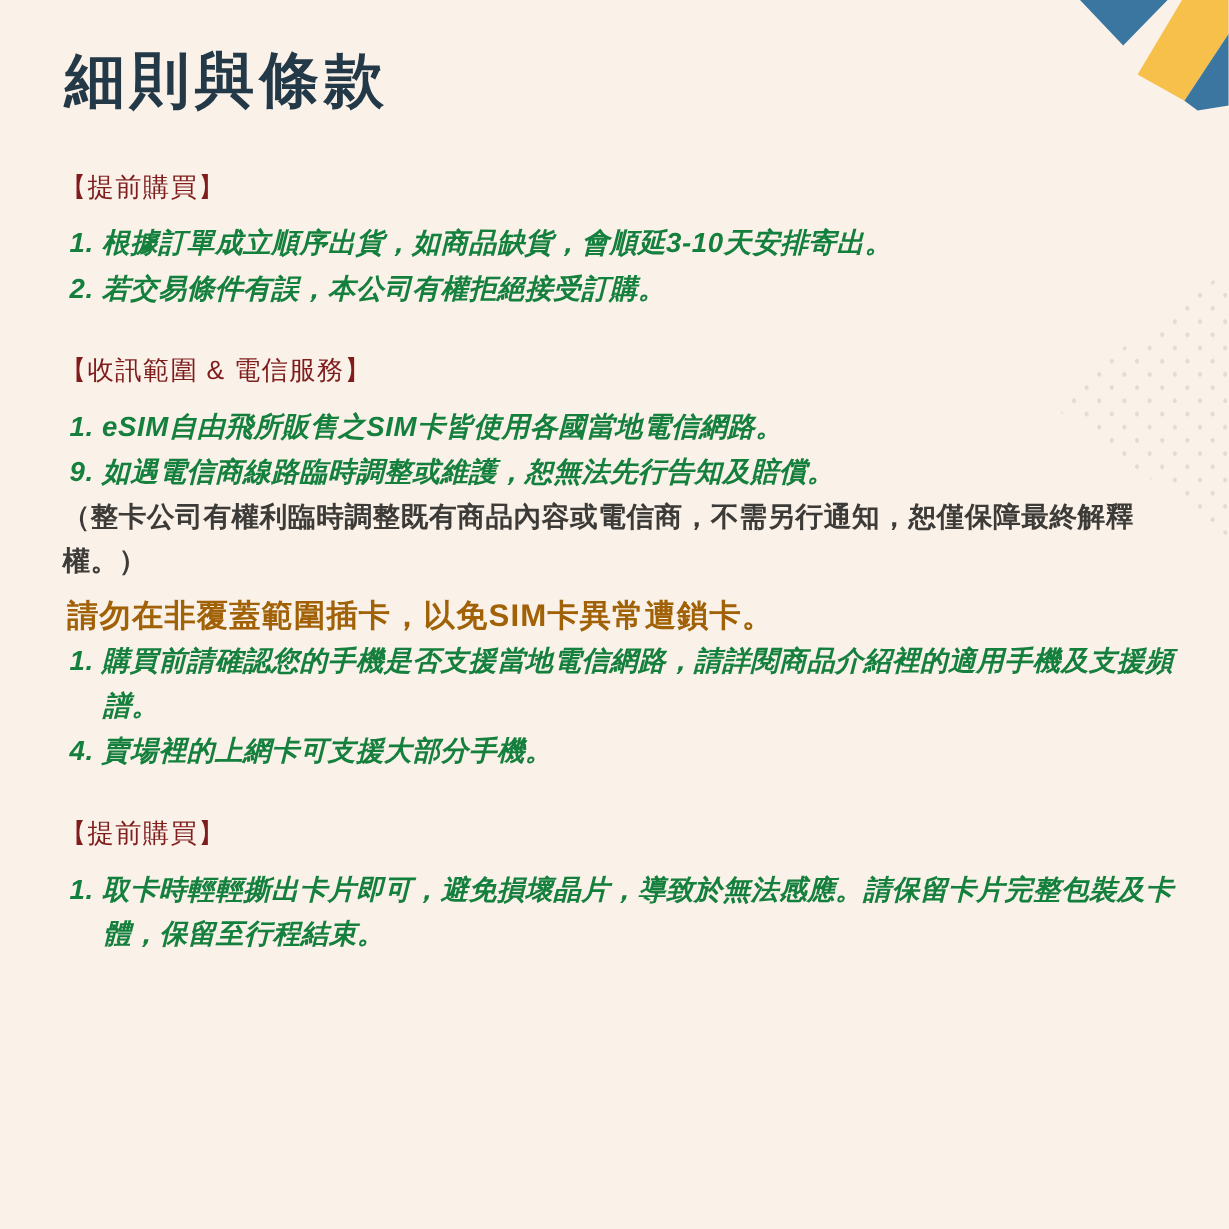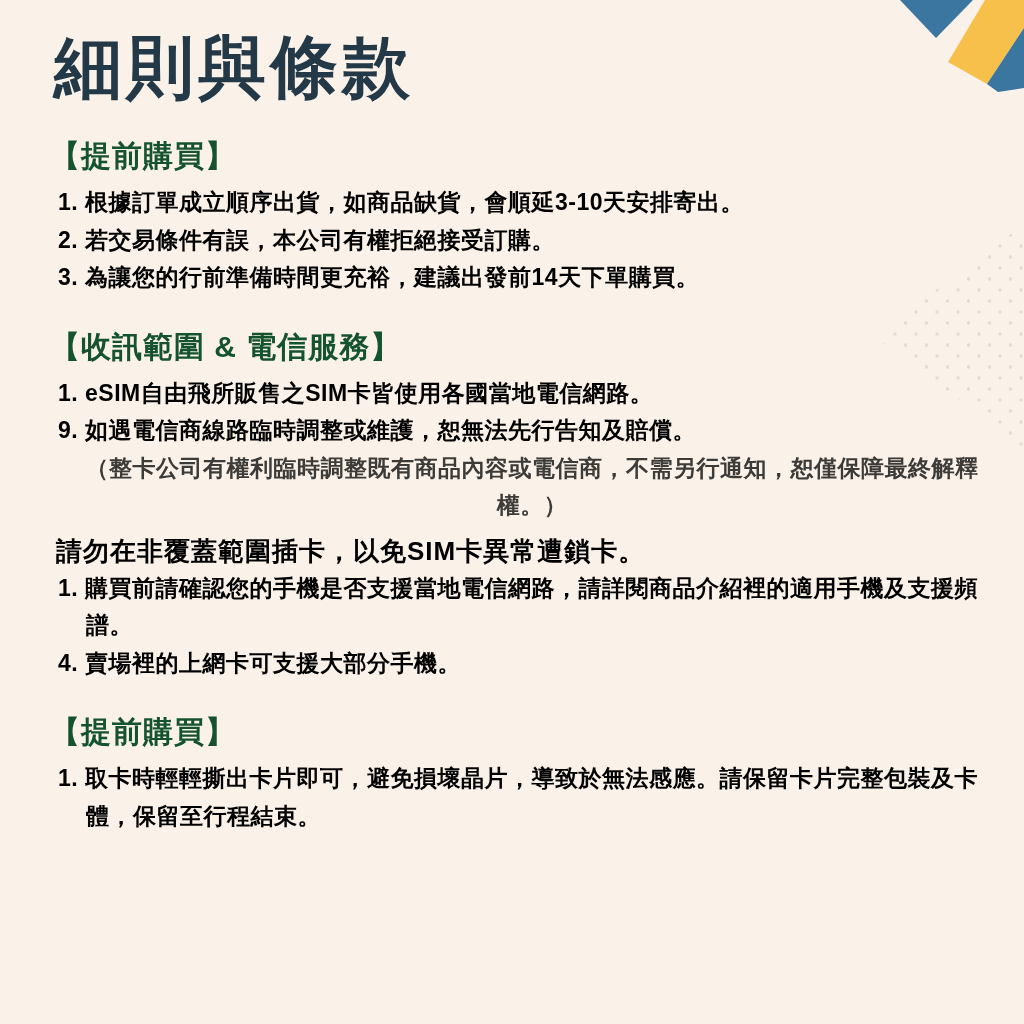--- a/index.html
+++ b/index.html
@@ -37,63 +37,63 @@
     background-size: 21px 22px, 21px 22px;
     background-position: 0 0, 10.5px 11px;
   }
   .content {
     position: relative;
     z-index: 1;
     padding: 0 12px 0 50px;
   }
   .page-title {
     margin: 24px 0 0 4px;
-    font-size: 68px;
+    font-size: 50px;
     line-height: 86px;
     font-weight: 900;
     letter-spacing: 4px;
     color: #233948;
   }
   .section { margin: 0; }
   .section-heading {
     margin: 30px 0 8px 0;
-    font-size: 30px;
+    font-size: 22px;
     line-height: 40px;
-    font-weight: 700;
-    color: #14532d;
+    font-weight: 400;
+    color: #7f1d1d;
     letter-spacing: 1px;
   }
   .section:first-of-type .section-heading { margin-top: 26px; }
   .item {
     margin: 0;
     padding-left: 36px;
     text-indent: -28px;
     font-size: 23px;
     line-height: 37.5px;
     font-weight: 600;
     letter-spacing: 0.5px;
-    color: #000000;
+    color: #15803d;
+    font-style: italic;
   }
   .note-line {
     margin: 0;
     padding-left: 2px;
     font-size: 23px;
     line-height: 37px;
     font-weight: 600;
     letter-spacing: 0.5px;
     color: #3D3B38;
-    text-align: center;
   }
   .warning-text {
     margin: 8px 0 0 6px;
     font-size: 26px;
     line-height: 38px;
     font-weight: 800;
     letter-spacing: 1px;
-    color: #000000;
+    color: #a16207;
   }
 </style>
 </head>
 <body>
 
 <svg class="corner-ribbon" viewBox="0 0 160 100" xmlns="http://www.w3.org/2000/svg" aria-hidden="true">
   <polygon points="36,0 109,0 72,38" fill="#3B76A0"></polygon>
   <polygon points="121,0 160,0 160,28 123,84 84,62" fill="#F6C04B"></polygon>
   <polygon points="160,28 160,88 134,92 123,84" fill="#3B76A0"></polygon>
 </svg>
@@ -101,21 +101,20 @@
 <div class="dot-pattern"></div>
 
 <div class="content">
 
   <h1 class="page-title">細則與條款</h1>
 
   <section class="section">
     <h2 class="section-heading">【提前購買】</h2>
     <p class="item">1. 根據訂單成立順序出貨，如商品缺貨，會順延3-10天安排寄出。</p>
     <p class="item">2. 若交易條件有誤，本公司有權拒絕接受訂購。</p>
-    <p class="item">3. 為讓您的行前準備時間更充裕，建議出發前14天下單購買。</p>
   </section>
 
   <section class="section">
     <h2 class="section-heading">【收訊範圍 &amp; 電信服務】</h2>
     <p class="item">1. eSIM自由飛所販售之SIM卡皆使用各國當地電信網路。</p>
     <p class="item">9. 如遇電信商線路臨時調整或維護，恕無法先行告知及賠償。</p>
     <p class="note-line">（整卡公司有權利臨時調整既有商品內容或電信商，不需另行通知，恕僅保障最終解釋權。）</p>
     <p class="warning-text">請勿在非覆蓋範圍插卡，以免SIM卡異常遭鎖卡。</p>
   </section>
 

